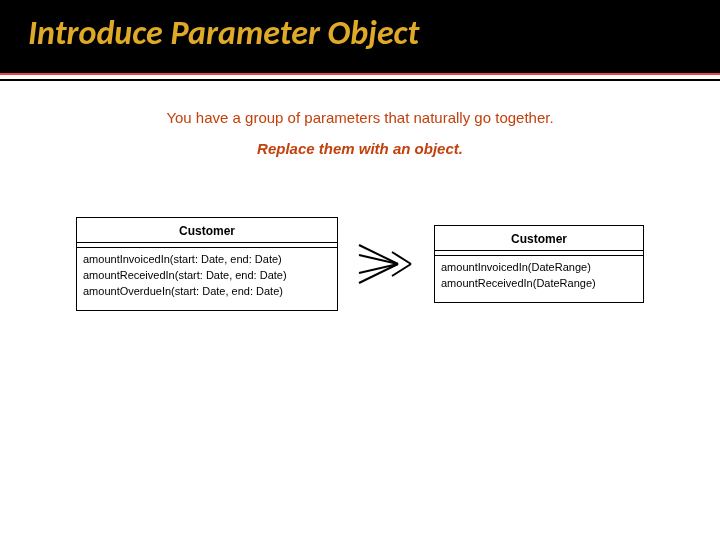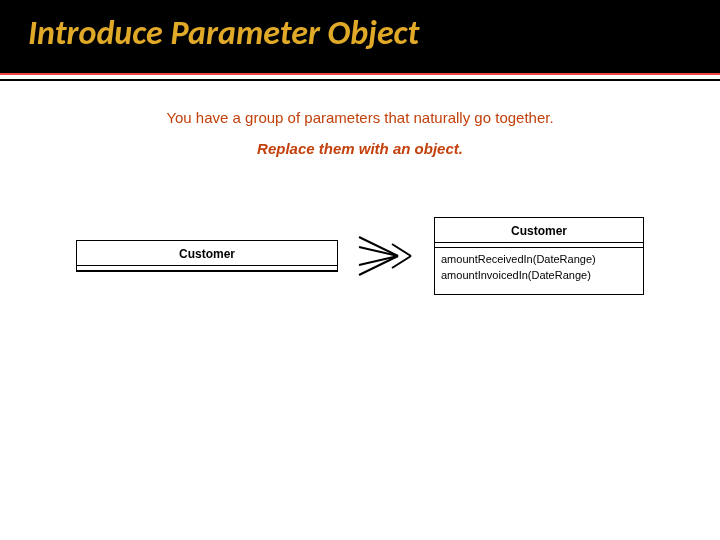--- a/index.html
+++ b/index.html
@@ -103,36 +103,41 @@
 
 <div class="content-area">
   <div class="problem-text">You have a group of parameters that naturally go together.</div>
   <div class="solution-text">Replace them with an object.</div>
 
   <div class="diagram-row">
 
     <div class="uml-box left">
       <div class="uml-head">Customer</div>
       <div class="uml-sep"></div>
+      <div class="uml-body">
+        <div class="uml-method">amountInvoicedIn(start: Date, end: Date)</div>
+        <div class="uml-method">amountReceivedIn(start: Date, end: Date)</div>
+        <div class="uml-method">amountOverdueIn(start: Date, end: Date)</div>
+      </div>
     </div>
 
     <div class="arrow-cell">
       <svg class="arrow-svg" viewBox="0 0 60 50">
         <line x1="3" y1="6" x2="42" y2="25" stroke="#000" stroke-width="2"></line>
         <line x1="3" y1="44" x2="42" y2="25" stroke="#000" stroke-width="2"></line>
         <line x1="3" y1="16" x2="42" y2="25" stroke="#000" stroke-width="2"></line>
         <line x1="3" y1="34" x2="42" y2="25" stroke="#000" stroke-width="2"></line>
         <line x1="36" y1="13" x2="55" y2="25" stroke="#000" stroke-width="2"></line>
         <line x1="36" y1="37" x2="55" y2="25" stroke="#000" stroke-width="2"></line>
       </svg>
     </div>
 
     <div class="uml-box right">
       <div class="uml-head">Customer</div>
       <div class="uml-sep"></div>
       <div class="uml-body">
+        <div class="uml-method">amountInvoicedIn(DateRange)</div>
         <div class="uml-method">amountReceivedIn(DateRange)</div>
-        <div class="uml-method">amountInvoicedIn(DateRange)</div>
       </div>
     </div>
 
   </div>
 </div>
 
 </body></html>

